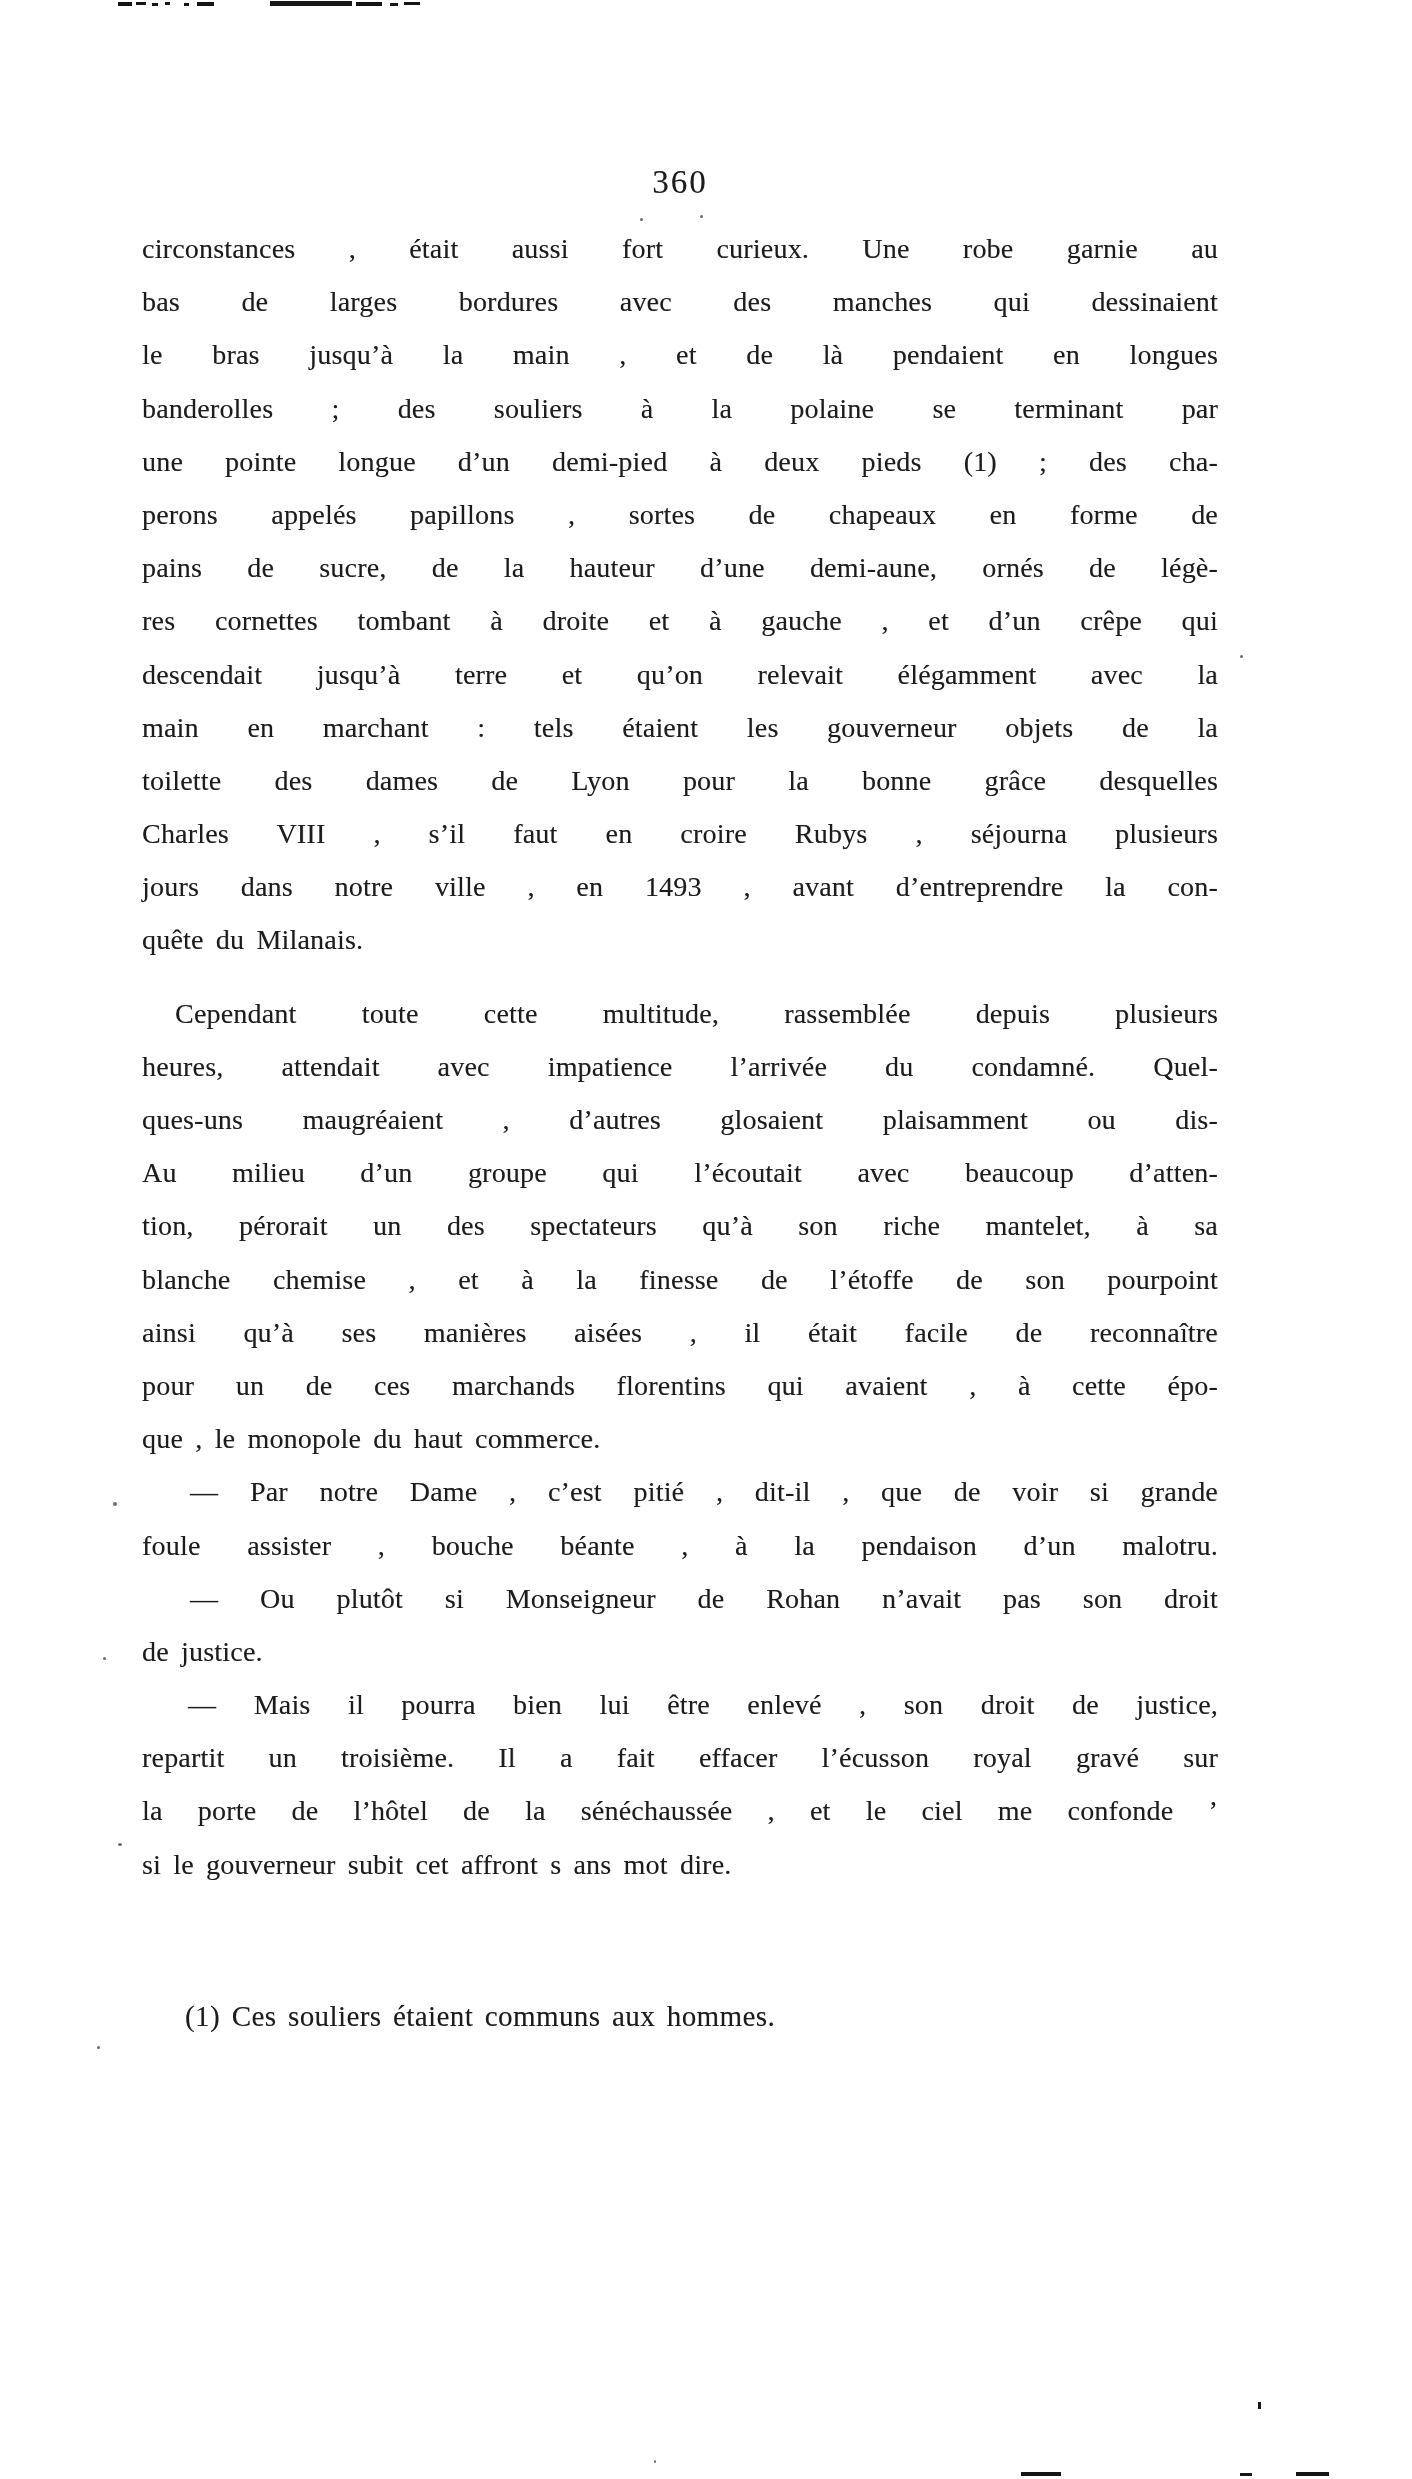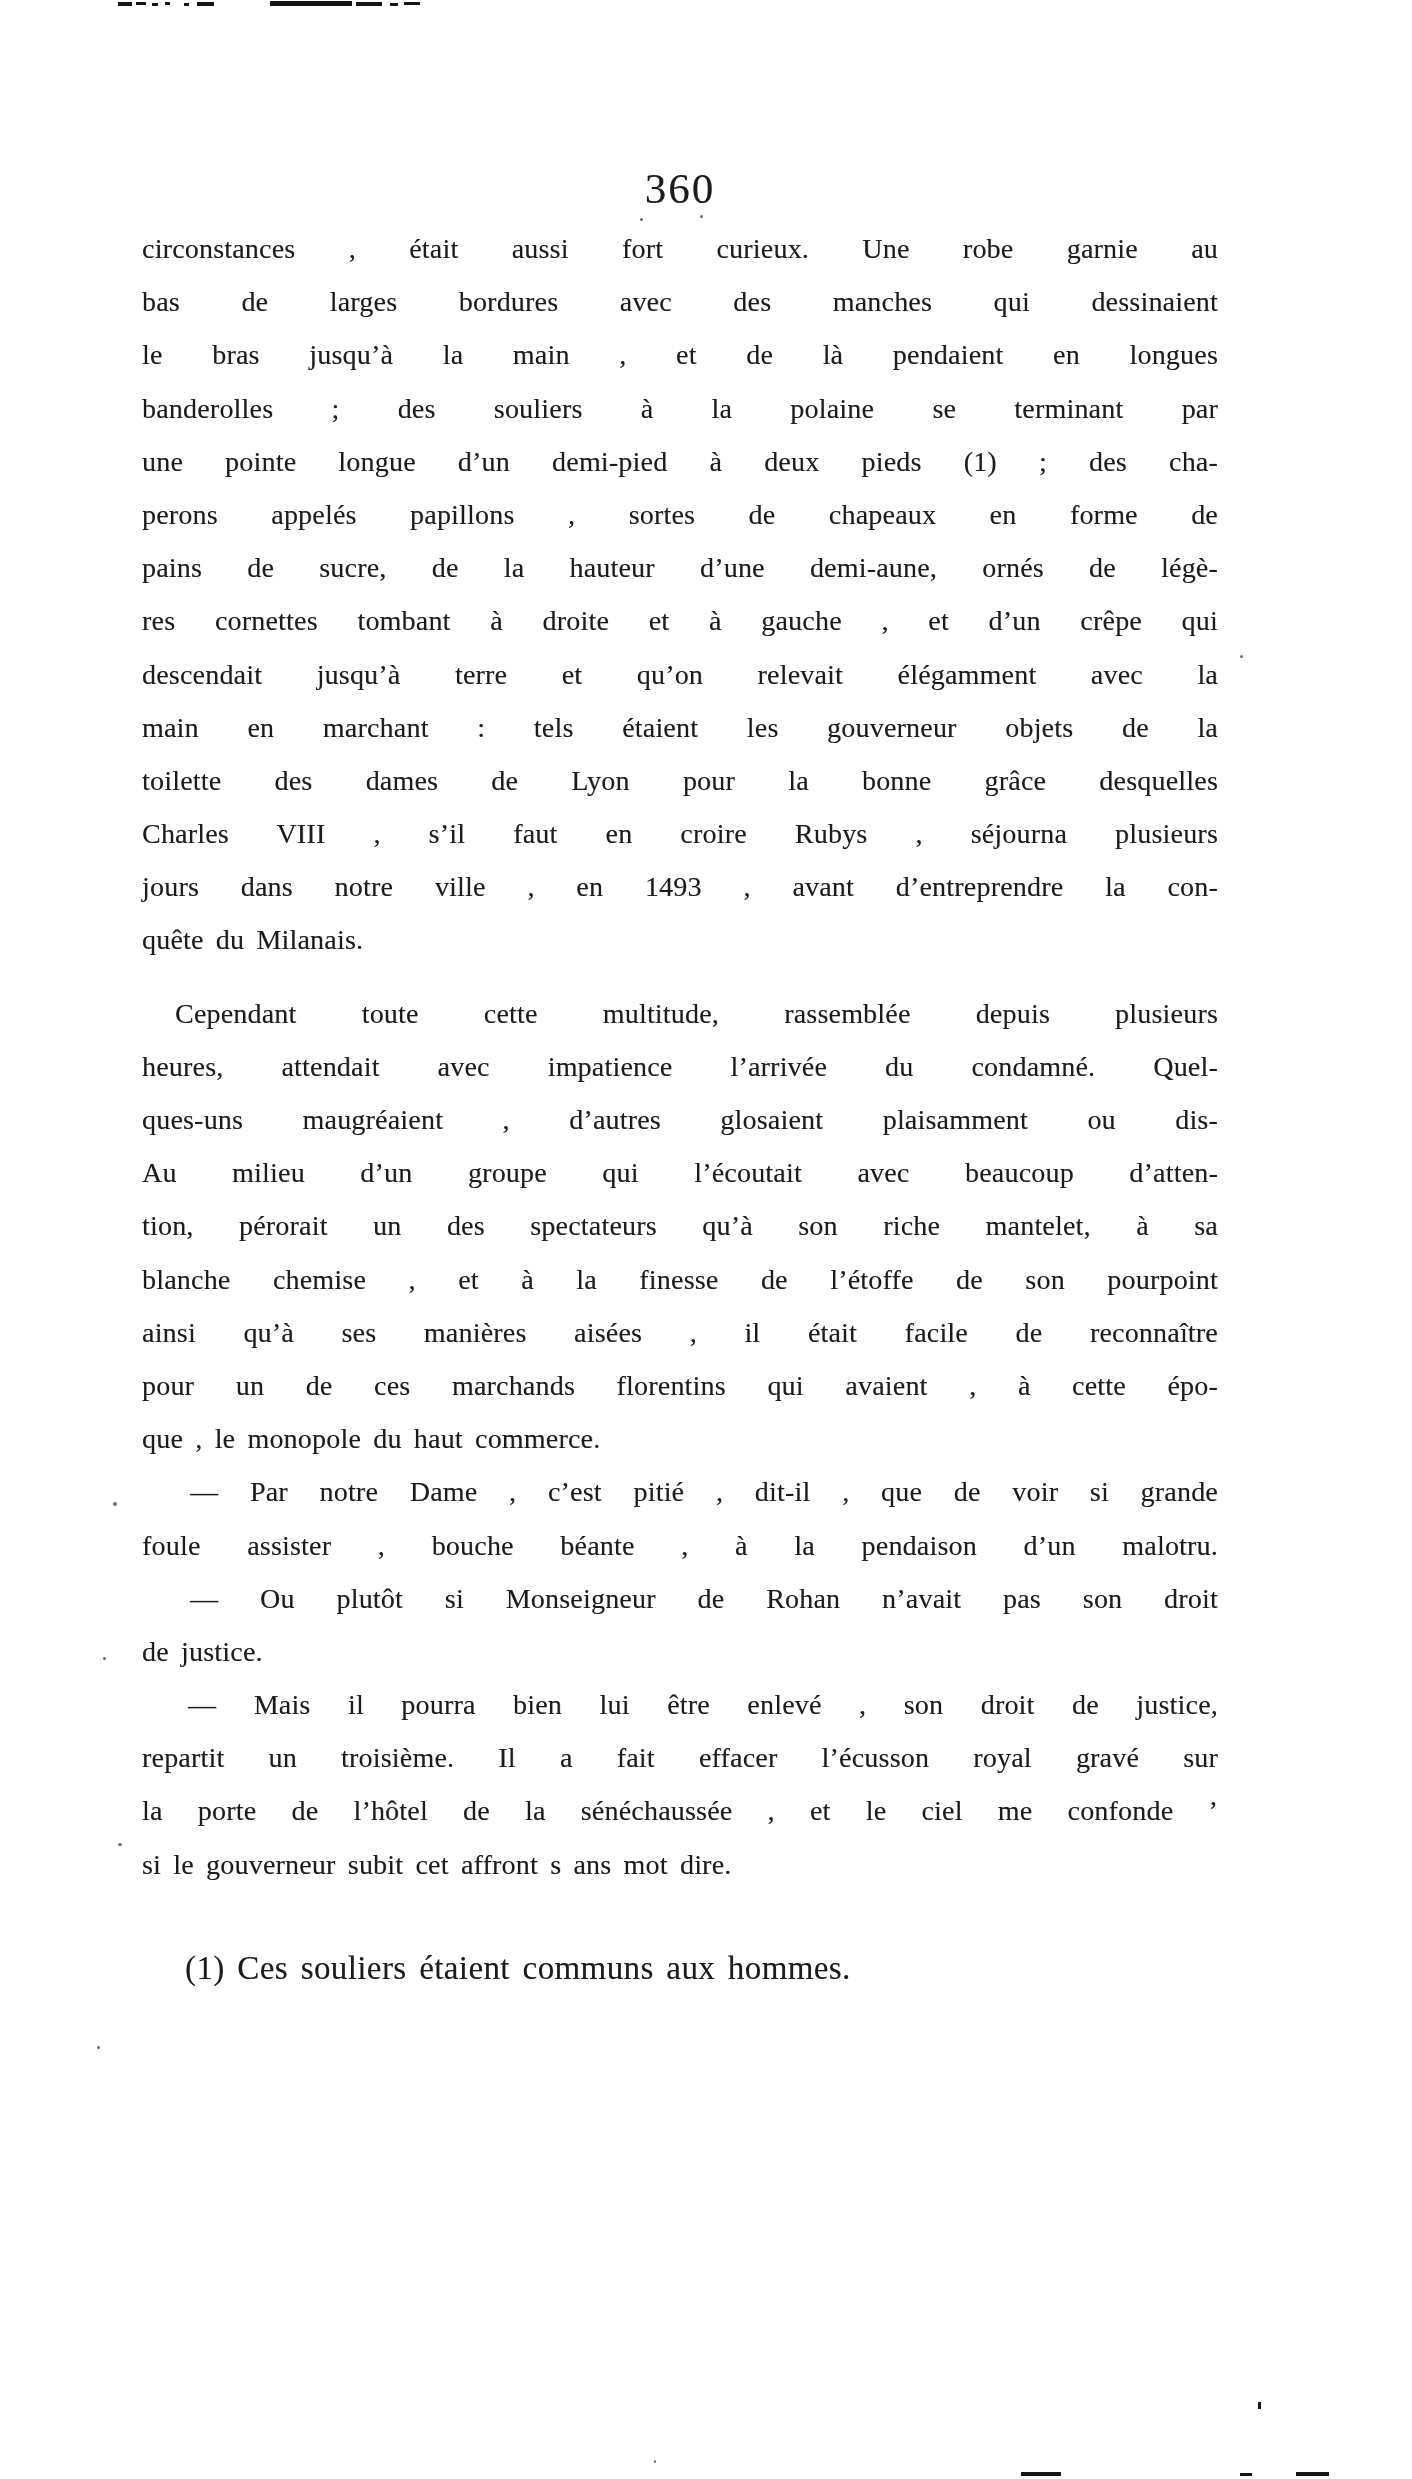--- a/index.html
+++ b/index.html
@@ -11,21 +11,21 @@
   .sheet {
     position: relative;
     width: 1412px; height: 2479px;
     background: #ffffff;
     overflow: hidden;
   }
   .pagenum {
     position: absolute;
     left: 142px; top: 164px; width: 1076px;
     text-align: center;
-    font-size: 43px;
+    font-size: 33px;
     letter-spacing: 2px;
     text-shadow: 0.3px 0.3px 0 rgba(0,0,0,0.35);
   }
   .textbody {
     position: absolute;
     left: 142px; top: 222px; width: 1076px;
     font-size: 28px;
     line-height: 53.2px;
     letter-spacing: 0.2px;
     word-spacing: 2px;
@@ -36,22 +36,22 @@
     text-align: justify;
     text-align-last: justify;
     white-space: normal;
   }
   .line.plain {
     text-align-last: left;
     word-spacing: 5px;
   }
   .footnote {
     position: absolute;
-    left: 142px; top: 1948px; width: 1076px;
-    font-size: 33px;
+    left: 142px; top: 1996px; width: 1076px;
+    font-size: 29px;
     line-height: 40px;
     text-indent: 43px;
     letter-spacing: 0.4px;
     word-spacing: 4px;
     text-shadow: 0.25px 0.25px 0 rgba(0,0,0,0.35);
   }
   .artifact {
     position: absolute;
     background: #161616;
   }

